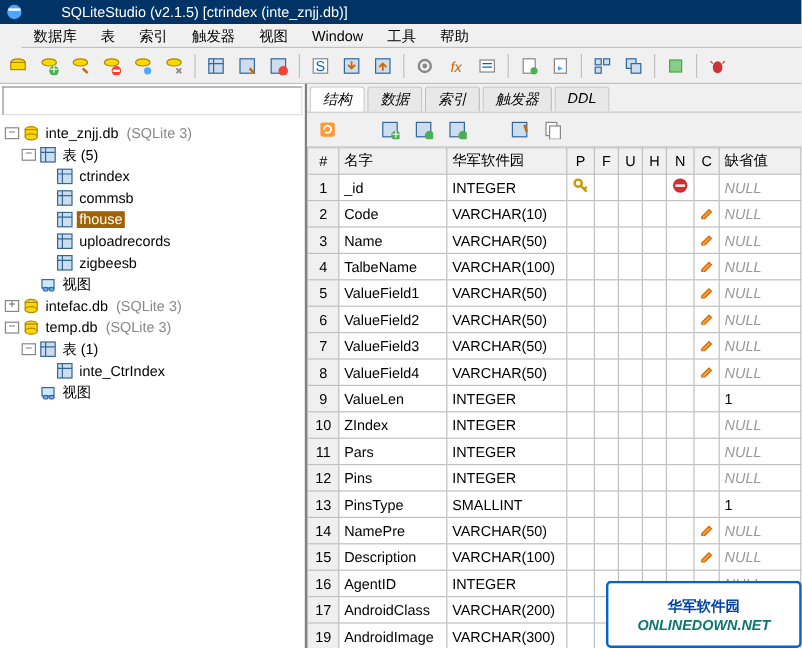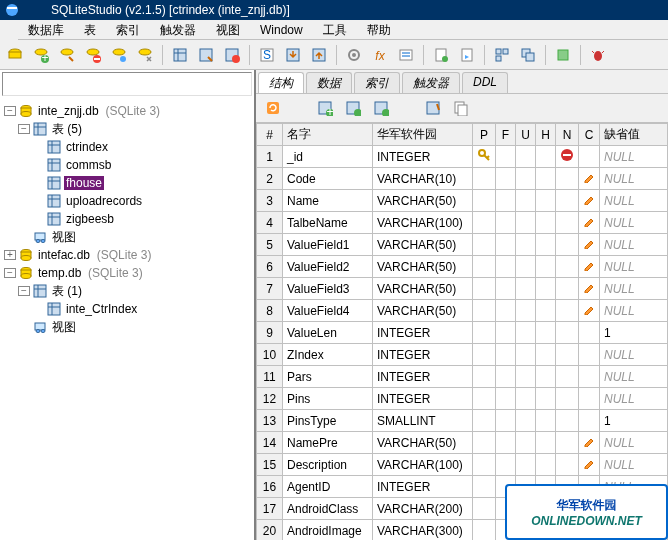--- a/index.html
+++ b/index.html
@@ -17,21 +17,21 @@
 
 .main { display: flex; height: calc(540px - 70px); }
 .sidebar { width: 256px; border-right: 2px solid #808080; background: #fff; display: flex; flex-direction: column; }
 .search-box { height: 24px; border: 1px inset #e0e0e0; margin: 2px; background: #fff; }
 .tree { flex: 1; overflow: auto; padding: 4px; }
 .tree-row { display: flex; align-items: center; height: 18px; cursor: default; white-space: nowrap; }
 .tree-row .tw { width: 12px; text-align: center; color: #666; font-size: 10px; cursor: pointer; border: 1px solid #888; height: 10px; line-height: 8px; margin-right: 2px; background: #fff; }
 .tree-row .tw.blank { border: none; background: transparent; }
 .tree-row .ic { width: 16px; height: 16px; display: inline-flex; align-items: center; justify-content: center; margin-right: 2px; }
 .tree-row .label { padding: 0 2px; }
-.tree-row.selected .label { background: #701a75; color: #fff; }
+.tree-row.selected .label { background: #a16207; color: #fff; }
 .ind1 { padding-left: 14px; }
 .ind2 { padding-left: 28px; }
 
 .content { flex: 1; display: flex; flex-direction: column; background: #f0f0f0; }
 .tabs { height: 24px; display: flex; border-bottom: 1px solid #c0c0c0; padding-top: 2px; padding-left: 2px; }
 .tab { padding: 2px 10px; border: 1px solid #c0c0c0; border-bottom: none; background: #e8e8e8; margin-right: 2px; cursor: pointer; border-radius: 3px 3px 0 0; font-style: italic; }
 .tab.active { background: #fff; }
 
 .sub-toolbar { height: 28px; display: flex; align-items: center; gap: 6px; padding: 2px 6px; background: #f0f0f0; }
 .sub-toolbar .btn { width: 22px; height: 22px; display: flex; align-items: center; justify-content: center; cursor: pointer; }
@@ -651,21 +651,21 @@
     <td class="narrow"></td>
     <td class="narrow"></td>
     <td class="narrow"></td>
     <td class="narrow"></td>
     <td class="narrow"><svg width="12" height="12">
                   <path d="M2 10 l6-6 l2 2 l-6 6 l-2 0 z" fill="#ff9933" stroke="#cc6600"></path>
                 </svg></td>
     <td class="null">NULL</td>
   </tr>
             <tr>
-    <td class="rownum">20</td>
+    <td class="rownum">19</td>
     <td>AndroidImage</td>
     <td>VARCHAR(300)</td>
     <td class="narrow"></td>
     <td class="narrow"></td>
     <td class="narrow"></td>
     <td class="narrow"></td>
     <td class="narrow"></td>
     <td class="narrow"><svg width="12" height="12">
                   <path d="M2 10 l6-6 l2 2 l-6 6 l-2 0 z" fill="#ff9933" stroke="#cc6600"></path>
                 </svg></td>

